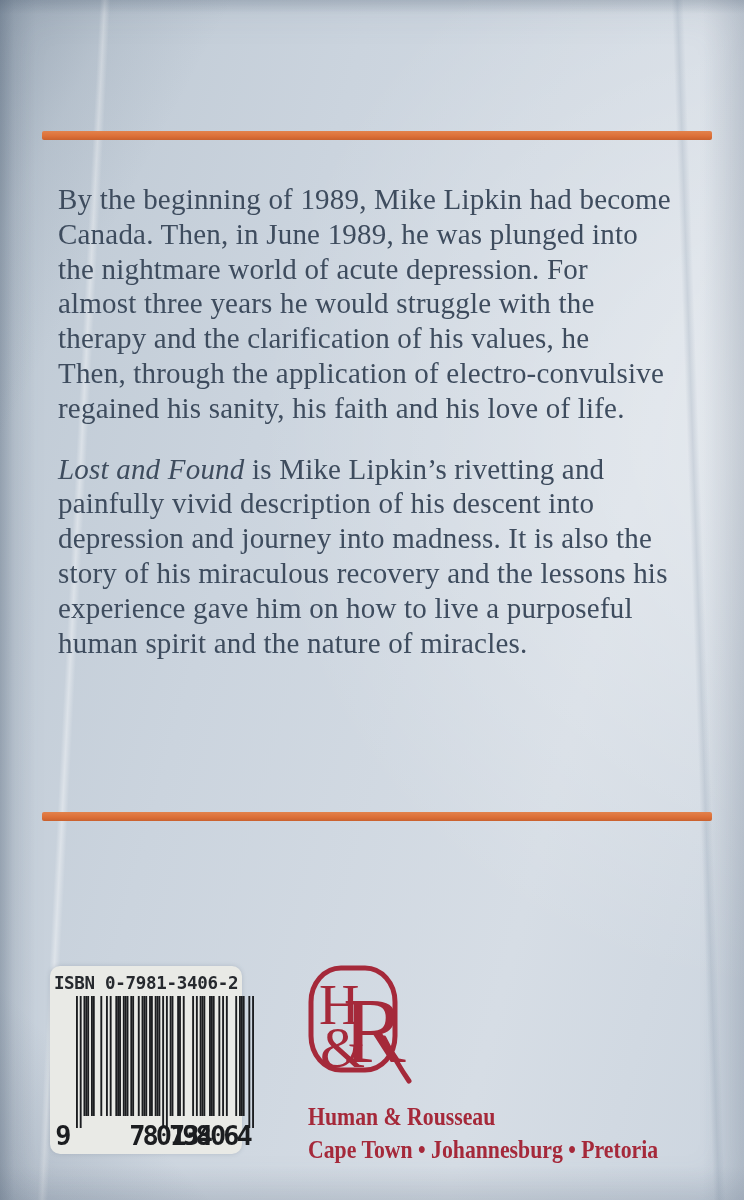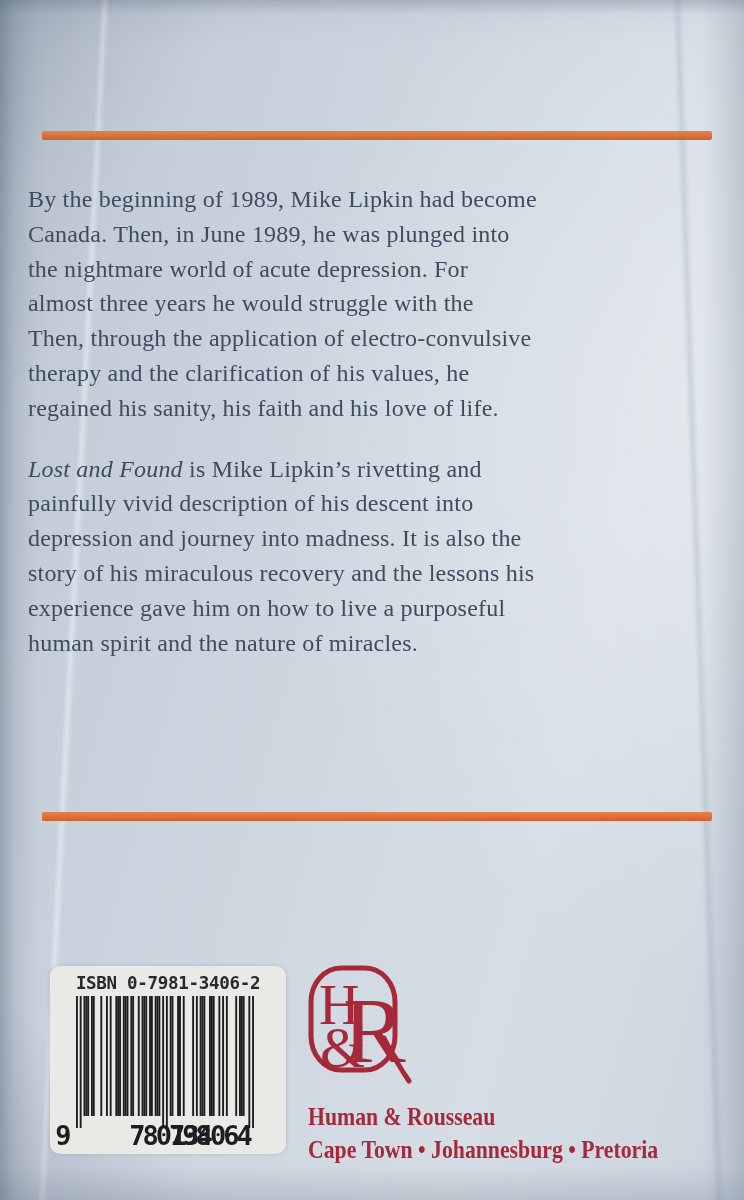--- a/index.html
+++ b/index.html
@@ -19,27 +19,27 @@
       linear-gradient(to top,rgba(100,115,135,0.14),transparent 34px),
       linear-gradient(45deg,rgba(90,105,125,0.24),transparent 11%),
       linear-gradient(93deg,transparent 12.4%,rgba(255,255,255,0.38) 13%,transparent 13.7%),
       linear-gradient(88deg,transparent 90.8%,rgba(150,165,182,0.30) 91.5%,transparent 92.3%),
       radial-gradient(130% 85% at 106% 36%,rgba(255,255,255,0.40),transparent 55%);
   }
   .rule{position:absolute;left:42px;width:670px;height:9px;border-radius:2px;
     background:linear-gradient(to bottom,#e2824c,#dd7038 55%,#c9612e);}
   .rule-top{top:131px;}
   .rule-bottom{top:812px;}
-  .synopsis{position:absolute;left:28px;top:182px;width:680px;color:#3e4c5e;
-    font-size:24px;line-height:34.8px;letter-spacing:0.2px;font-family:Liberation Serif, serif;}
+  .synopsis{position:absolute;left:58px;top:182px;width:680px;color:#3e4c5e;
+    font-size:29px;line-height:34.8px;letter-spacing:0.2px;font-family:Liberation Serif, serif;}
   .para .line{white-space:nowrap;}
   .para + .para{margin-top:26px;}
   .italic{font-style:italic;}
   .barcode-box{position:absolute;left:50px;top:966px;width:192px;height:188px;
-    background:#e9eae6;border-radius:10px;box-shadow:0 0 4px rgba(90,105,125,0.25);padding-left:44px;}
+    background:#e9eae6;border-radius:10px;box-shadow:0 0 4px rgba(90,105,125,0.25);}
   .isbn-label{position:absolute;left:0;top:7px;width:100%;text-align:center;
     font-family:"DejaVu Sans Mono",monospace;font-size:17.5px;font-weight:bold;
     letter-spacing:-0.3px;color:#26292e;}
   #barcode-bars{position:absolute;left:26px;top:30px;width:178px;height:132px;}
   .ean-digits span{position:absolute;top:154px;font-family:"DejaVu Sans Mono",monospace;
     font-size:27px;font-weight:bold;letter-spacing:-3px;color:#1b1d20;text-align:center;}
   .d-first{left:2px;width:20px;}
   .d-left{left:31px;width:80px;margin-left:48px;}
   .d-right{left:120px;width:80px;}
   .logo{position:absolute;left:306px;top:964px;width:100px;height:122px;overflow:visible;}
@@ -55,22 +55,22 @@
   <div class="paper-texture"></div>
 
   <div class="rule rule-top"></div>
 
   <div class="synopsis">
     <div class="para">
         <div class="line"><span>By the beginning of 1989, Mike Lipkin had become</span></div>
         <div class="line"><span>Canada. Then, in June 1989, he was plunged into</span></div>
         <div class="line"><span>the nightmare world of acute depression. For</span></div>
         <div class="line"><span>almost three years he would struggle with the</span></div>
+        <div class="line"><span>therapy and the clarification of his values, he</span></div>
         <div class="line"><span>Then, through the application of electro-convulsive</span></div>
-        <div class="line"><span>therapy and the clarification of his values, he</span></div>
         <div class="line"><span>regained his sanity, his faith and his love of life.</span></div>
       </div>
     <div class="para">
         <div class="line"><span class="italic">Lost and Found</span><span> is Mike Lipkin’s rivetting and</span></div>
         <div class="line"><span>painfully vivid description of his descent into</span></div>
         <div class="line"><span>depression and journey into madness. It is also the</span></div>
         <div class="line"><span>story of his miraculous recovery and the lessons his</span></div>
         <div class="line"><span>experience gave him on how to live a purposeful</span></div>
         <div class="line"><span>human spirit and the nature of miracles.</span></div>
       </div>

